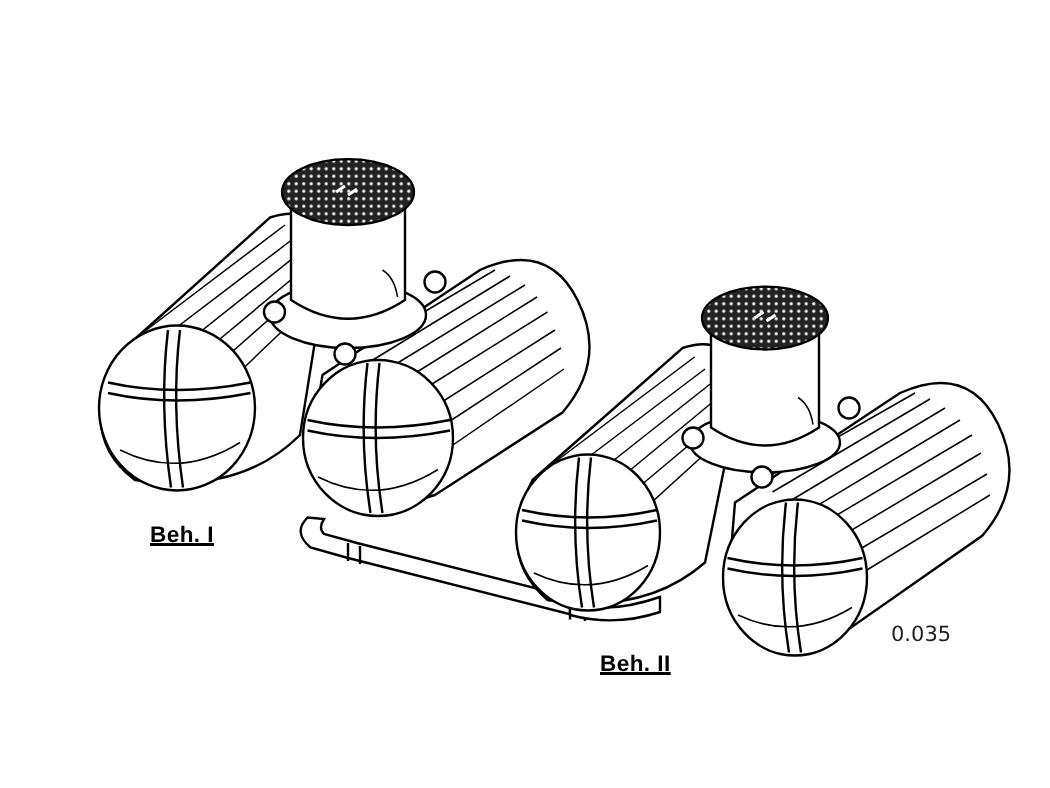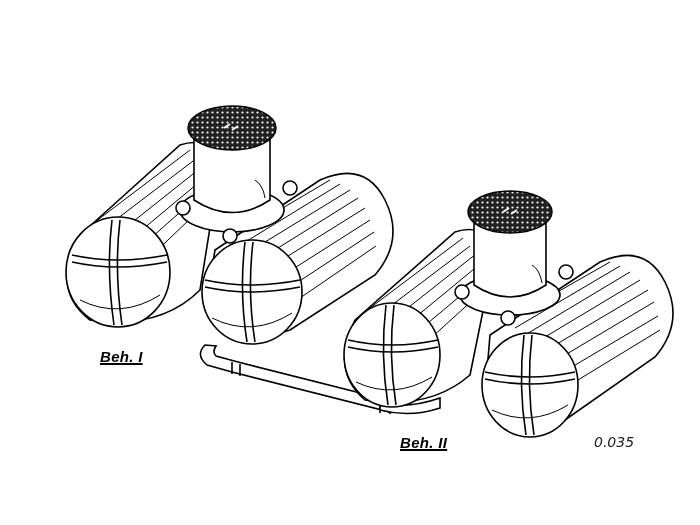--- a/index.html
+++ b/index.html
@@ -1,33 +1,32 @@
 <!DOCTYPE html>
 <html><head>
 <meta charset="utf-8">
 <style>
   html, body { margin: 0; padding: 0; background: #ffffff; }
   body { width: 700px; height: 525px; position: relative; overflow: hidden; }
-  #stage { position: absolute; left: 0; top: 0; width: 700px; height: 522px; font-style: italic; }
+  #stage { position: absolute; left: 0; top: 0; width: 700px; height: 522px; }
   .label {
     position: absolute;
     font-family: "Liberation Sans", sans-serif;
     font-weight: bold;
     font-size: 15px;
     color: #000;
     text-decoration: underline;
     text-decoration-thickness: 2px;
     letter-spacing: 0.3px;
   }
   .code {
     position: absolute;
     font-family: "DejaVu Sans", sans-serif;
     font-size: 14px;
     color: #222;
-    margin-top: 19px;
   }
   svg { position: absolute; left: 0; top: 0; }
   .ln { fill: none; stroke: #000; stroke-width: 1.6; }
   .lnt { fill: none; stroke: #000; stroke-width: 1; }
   .fillw { fill: #fff; stroke: #000; stroke-width: 1.6; }
 </style>
 </head>
 <body>
 
 <div id="stage">

